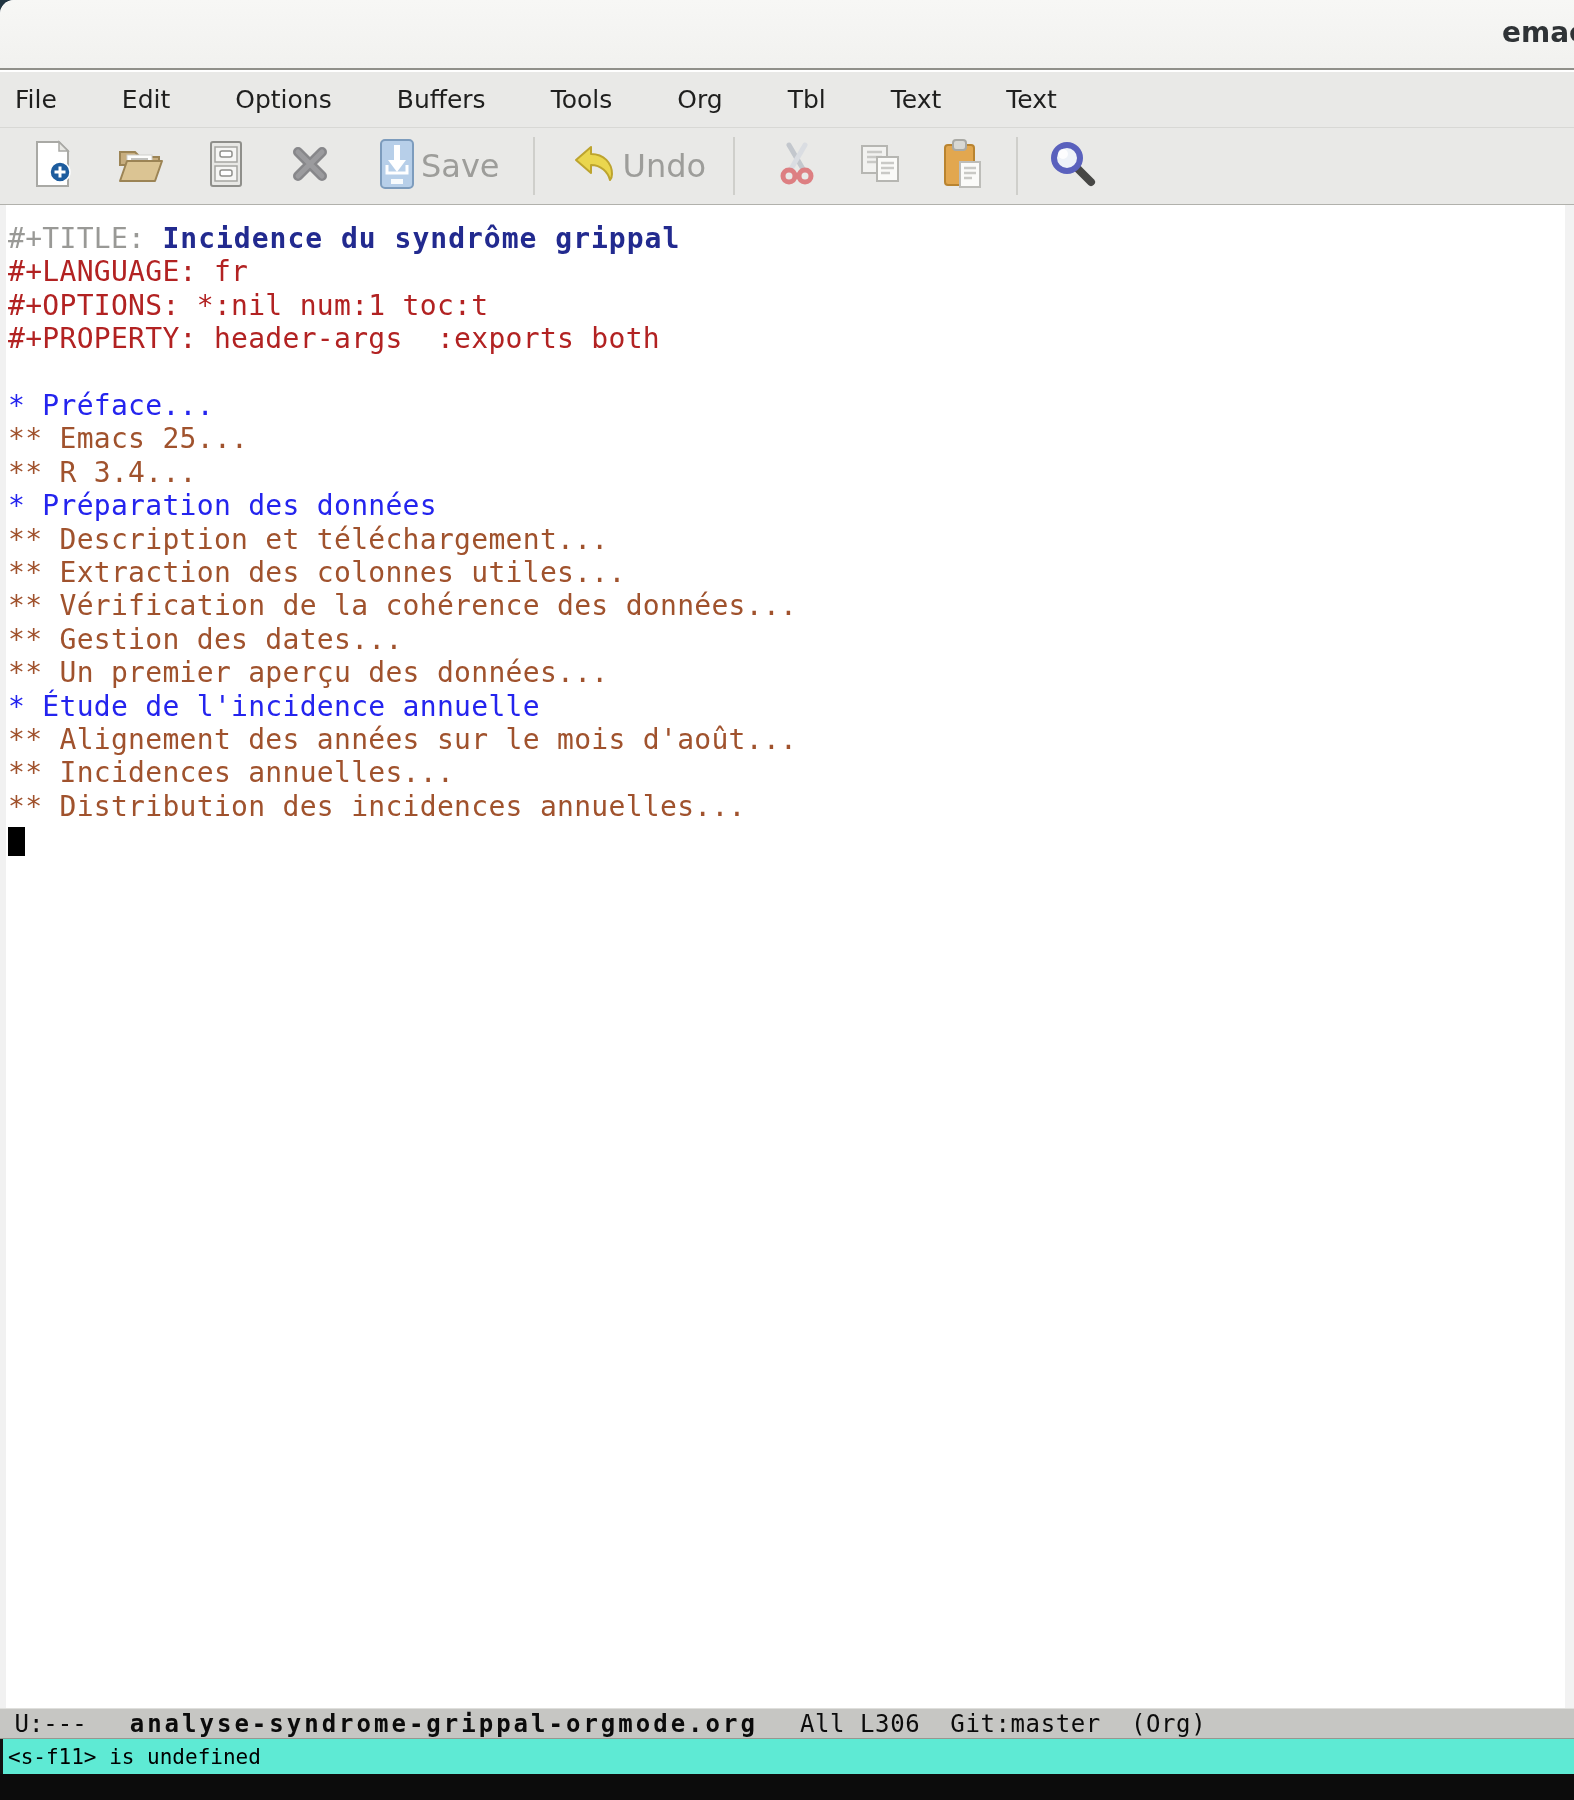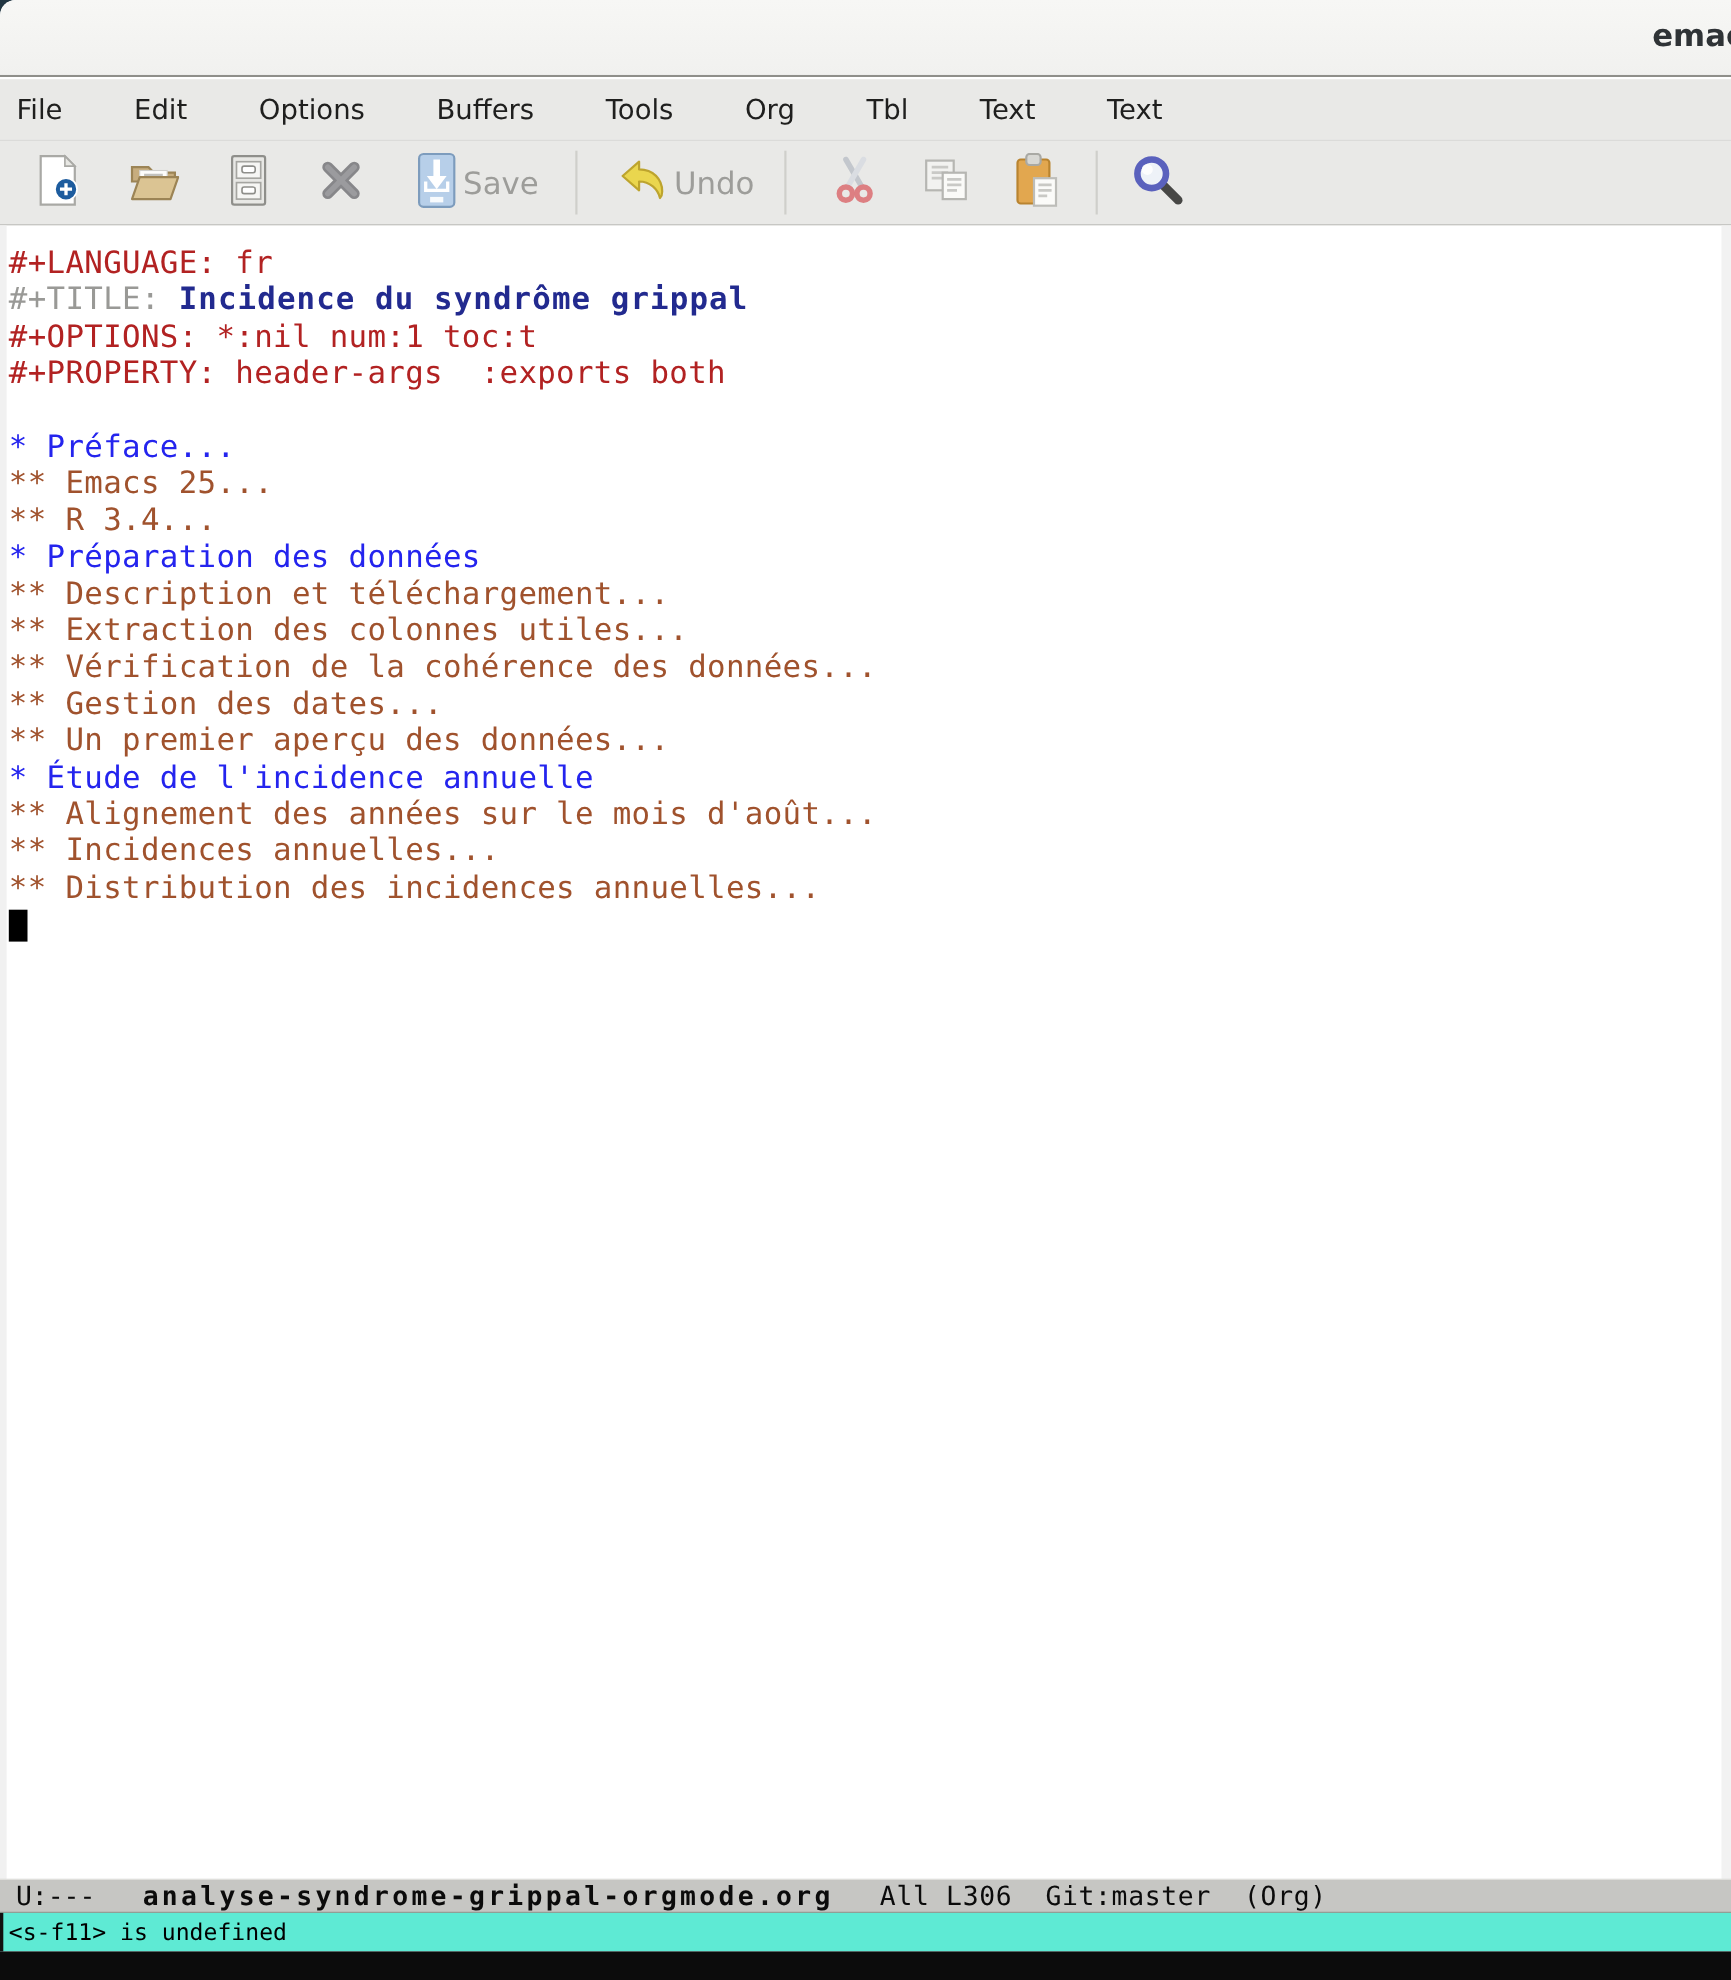--- a/index.html
+++ b/index.html
@@ -14,21 +14,21 @@
                    color:#2f3336;white-space:nowrap;}
   
   .menubar{position:absolute;left:0;top:72px;right:0;height:55px;background:#e9e9e7;
            display:flex;align-items:center;padding-left:15px;gap:37px;}
   .menu-item{font-size:25px;color:#1f1f1e;margin-right:28px;white-space:nowrap;cursor:default;}
   
   .toolbar{position:absolute;left:0;top:127px;right:0;height:78px;background:#e9e9e7;
            border-top:1px solid #d8d8d5;border-bottom:1px solid #b1b1ac;
            display:flex;align-items:center;}
   .tb-btn{display:flex;align-items:center;justify-content:center;}
-  .tb-label{font-size:28px;color:#9d9d9a;margin-left:6px;}
+  .tb-label{font-size:32px;color:#9d9d9a;margin-left:6px;}
   .tb-sep{width:2px;height:58px;background:#cfcfcb;flex:none;}
   
   .buffer{position:absolute;left:0;top:205px;right:0;bottom:92px;background:#fff;
           font-family:"DejaVu Sans Mono", monospace;font-size:28px;line-height:33.4px;
           letter-spacing:0.3px;padding:17px 14px 0 8px;cursor:text;overflow:hidden;}
   .fringe-left{position:absolute;left:0;top:205px;width:6px;bottom:92px;background:#f1f1f1;}
   .scroll-right{position:absolute;right:0;top:205px;width:9px;bottom:92px;background:#f2f2f2;}
   .line{white-space:pre;min-height:33.4px;}
   .kw{color:#999996;color:var(--org-keyword,#999996);}
   .ttl{color:#222a8f;color:var(--org-title,#222a8f);font-weight:bold;letter-spacing:1px;}
@@ -175,22 +175,22 @@
         <svg width="46" height="46" viewBox="0 0 46 46">
           <line x1="28" y1="28" x2="41" y2="41" stroke="#474745" stroke-width="8" stroke-linecap="round"></line>
           <circle cx="17" cy="17" r="13" fill="#eef2f8" stroke="#5a61bd" stroke-width="6"></circle>
           <circle cx="13" cy="13" r="5" fill="#ffffff" opacity="0.85"></circle>
         </svg>
       </span>
     </div>
   </div>
 
   <div class="buffer" id="buffer">
+      <div class="line"><span class="kw">#+TITLE: </span><span class="ttl">Incidence du syndrôme grippal</span></div>
       <div class="line"><span class="meta">#+LANGUAGE: fr</span></div>
-      <div class="line"><span class="kw">#+TITLE: </span><span class="ttl">Incidence du syndrôme grippal</span></div>
       <div class="line"><span class="meta">#+OPTIONS: *:nil num:1 toc:t</span></div>
       <div class="line"><span class="meta">#+PROPERTY: header-args  :exports both</span></div>
       <div class="line"></div>
       <div class="line"><span class="l1">* Préface...</span></div>
       <div class="line"><span class="l2">** Emacs 25...</span></div>
       <div class="line"><span class="l2">** R 3.4...</span></div>
       <div class="line"><span class="l1">* Préparation des données</span></div>
       <div class="line"><span class="l2">** Description et téléchargement...</span></div>
       <div class="line"><span class="l2">** Extraction des colonnes utiles...</span></div>
       <div class="line"><span class="l2">** Vérification de la cohérence des données...</span></div>

